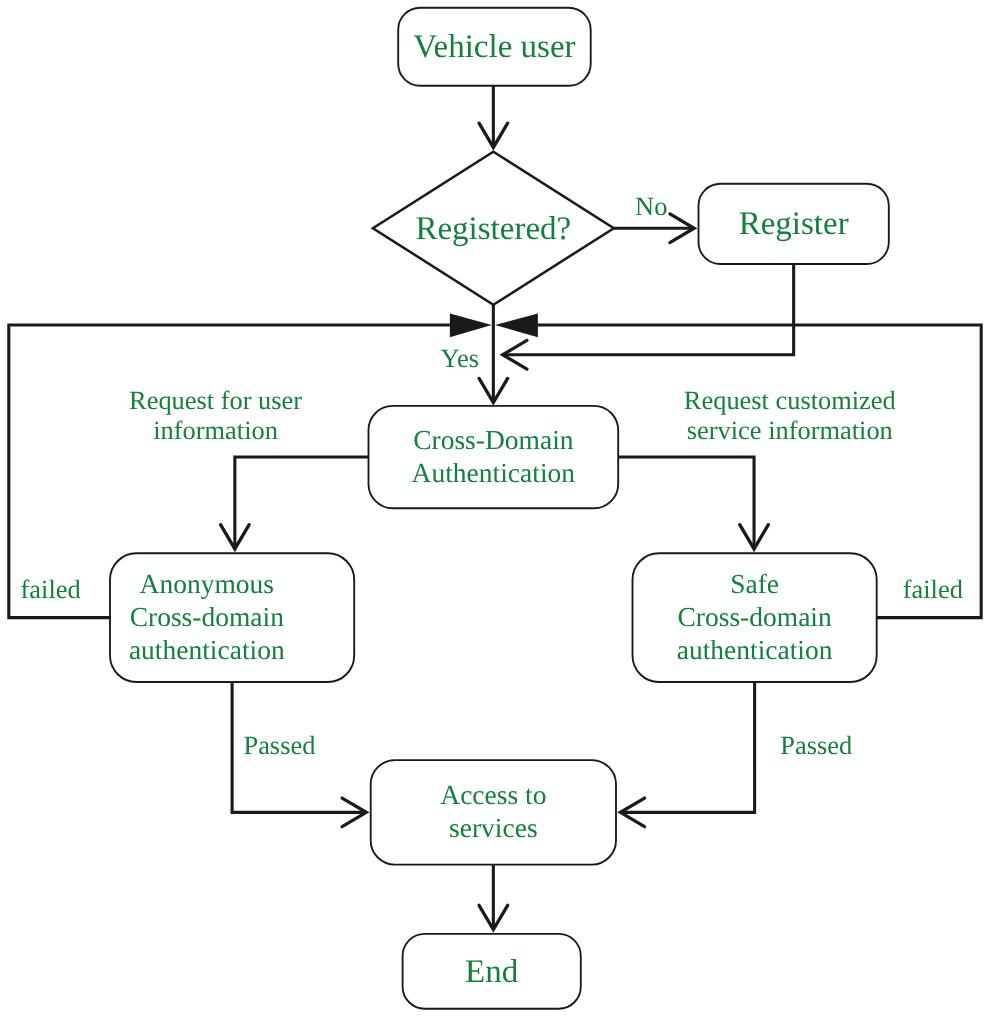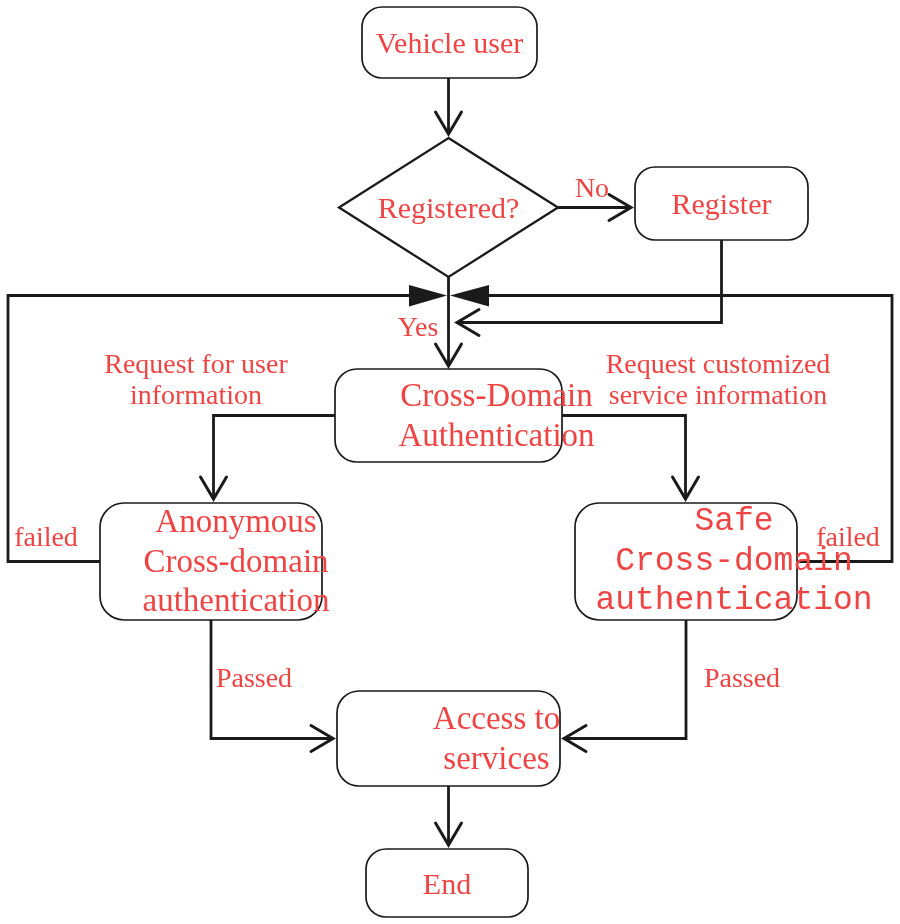--- a/index.html
+++ b/index.html
@@ -13,25 +13,25 @@
     overflow: hidden;
   }
   .figure svg { position: absolute; left: 0; top: 0; }
   .lbl {
     position: absolute;
     display: flex;
     align-items: center;
     justify-content: center;
     text-align: center;
     white-space: pre-line;
-    color: #ef4444;
+    color: #15803d;
   }
   .fs30 { font-size: 30px; line-height: 1.1; }
-  .fs29 { font-size: 33px; line-height: 1.2; padding-left: 48px; }
-  .fs28 { font-size: 28px; line-height: 1.12; font-family: Liberation Serif, serif; }
+  .fs29 { font-size: 25px; line-height: 1.2; }
+  .fs28 { font-size: 24px; line-height: 1.12; font-family: Liberation Serif, serif; }
 </style>
 </head>
 <body>
 
 <div class="figure">
 
   <svg width="900" height="924" viewBox="0 0 900 924">
     <defs>
       <marker id="arr" markerUnits="userSpaceOnUse" markerWidth="36" markerHeight="36" refX="27" refY="17" orient="auto">
         <path d="M5 4 L27 17 L5 30" fill="none" stroke="#1a1a1a" stroke-width="3" stroke-linecap="round"></path>
@@ -63,21 +63,21 @@
   </svg>
 
   <div class="lbl fs30" style="left:362px; top:7px; width:175px; height:71px;">Vehicle user</div>
   <div class="lbl fs30" style="left:348px; top:178px; width:201px; height:59px;">Registered?</div>
   <div class="lbl fs30" style="left:635px; top:167px; width:173px; height:73px;">Register</div>
   <div class="lbl fs29" style="left:335px; top:369px; width:227px; height:93px;">Cross-Domain
 Authentication</div>
   <div class="lbl fs29" style="left:100px; top:503px; width:176px; height:117px;">Anonymous
 Cross-domain
 authentication</div>
-  <div class="lbl fs29" style="left:575px; top:503px; width:222px; height:117px;font-family:Liberation Mono, monospace;">Safe
+  <div class="lbl fs29" style="left:575px; top:503px; width:222px; height:117px;">Safe
 Cross-domain
 authentication</div>
   <div class="lbl fs29" style="left:337px; top:691px; width:223px; height:95px;">Access to
 services</div>
   <div class="lbl fs30" style="left:366px; top:849px; width:162px; height:68px;">End</div>
 
   <div class="lbl fs28" style="left:560px; top:170px; width:64px; height:36px;">No</div>
   <div class="lbl fs28" style="left:387px; top:307px; width:62px; height:40px;">Yes</div>
   <div class="lbl fs28" style="left:76px; top:347px; width:240px; height:64px;">Request for user
 information</div>

